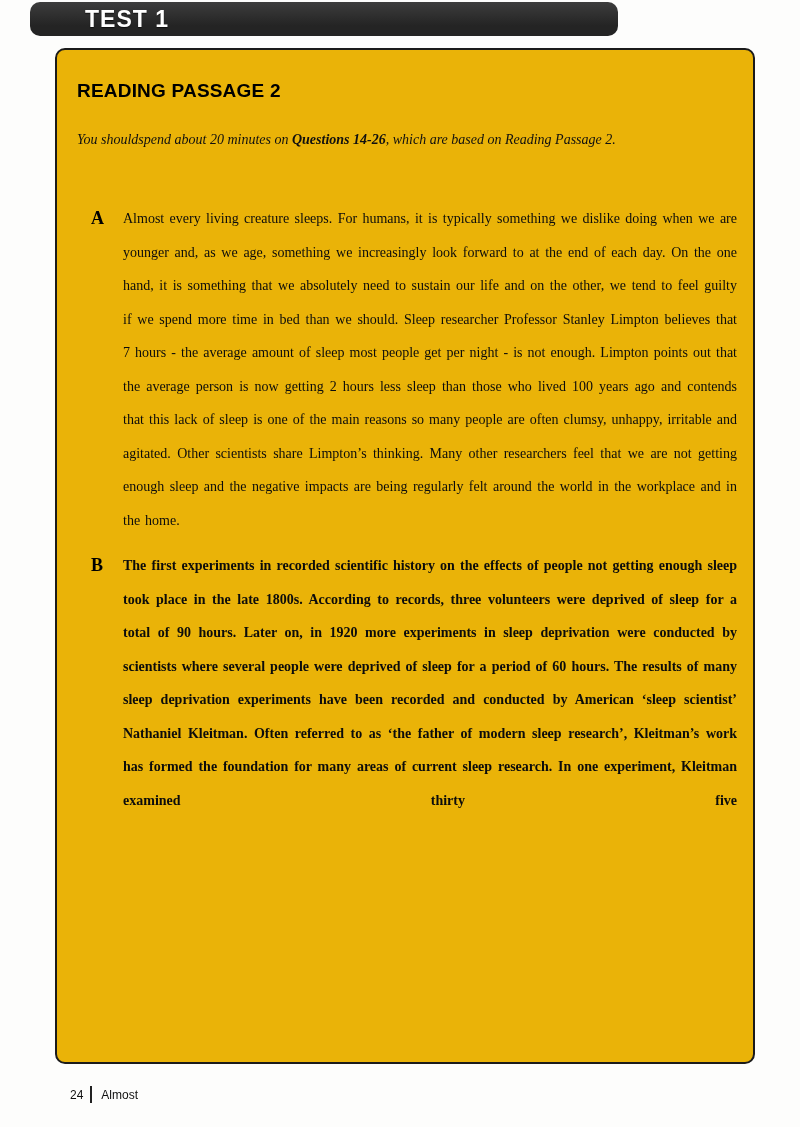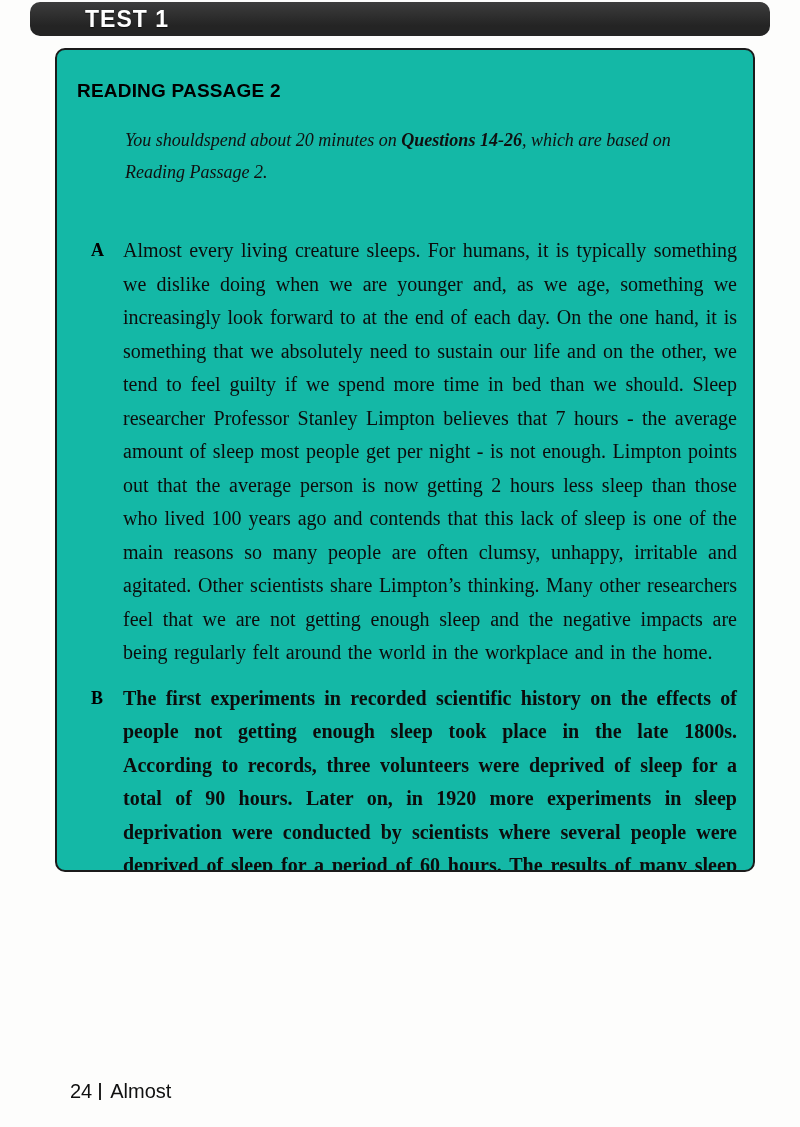--- a/index.html
+++ b/index.html
@@ -9,97 +9,96 @@
     background: #fdfdfc;
     font-family: "Liberation Serif", serif;
     color: #0a0a0a;
     overflow: hidden;
   }
 
   
   .banner {
     position: absolute;
     top: 2px; left: 30px;
-    width: 740px; height: 34px;
+    width: 588px; height: 34px;
     background: linear-gradient(180deg, var(--banner_light, #3d3d3d), var(--banner, #242424) 70%);
     border-radius: 10px;
     display: flex;
     align-items: center;
     padding-left: 55px;
     color: #ffffff;
     font-family: "Liberation Sans", sans-serif;
     font-weight: bold;
     font-size: 23px;
     letter-spacing: 1px;
     text-shadow: 0 1px 1px rgba(0,0,0,0.6);
   }
 
   
   .passage-box {
     position: absolute;
     top: 48px; left: 55px;
-    width: 700px; height: 824px;
+    width: 700px; height: 1016px;
     border: 2px solid var(--border, #1b1b1b);
     border-radius: 10px;
-    background: #14b8a6;
+    background: #eab308;
     padding: 30px 16px 0 20px;
     overflow: hidden;
   }
 
   .passage-heading {
     font-family: "Liberation Sans", sans-serif;
     font-size: 19px;
     font-weight: bold;
     color: #000;
     letter-spacing: 0.2px;
     margin-bottom: 22px;
   }
 
   .instructions {
     font-style: italic;
-    font-size: 18px;
+    font-size: 14px;
     line-height: 32px;
     color: #101010;
     margin-bottom: 46px;
     padding-right: 2px;
-    margin-left: 48px;
   }
   .instructions b { font-weight: bold; }
 
   .paragraph { display: flex; margin-bottom: 12px; }
 
   .para-label {
     flex: 0 0 46px;
     width: 46px;
     padding-left: 14px;
     font-weight: bold;
     font-size: 18px;
     line-height: 33.5px;
     color: #000;
   }
 
   .para-text {
     flex: 1;
-    font-size: 20px;
+    font-size: 14px;
     line-height: 33.5px;
     text-align: justify;
     word-spacing: 1.5px;
     color: #0c0c0c;
   }
   .para-text.continued { text-align-last: justify; font-weight: bold; }
 
   
   .footer {
     position: absolute;
     left: 70px;
     bottom: 24px;
     display: flex;
     align-items: center;
     font-family: "Liberation Sans", sans-serif;
-    font-size: 20px;
+    font-size: 12px;
     color: #101010;
   }
   .footer .divider {
     display: inline-block;
     width: 2px;
     height: 17px;
     background: #222;
     margin: 0 9px 0 7px;
   }
 </style>

